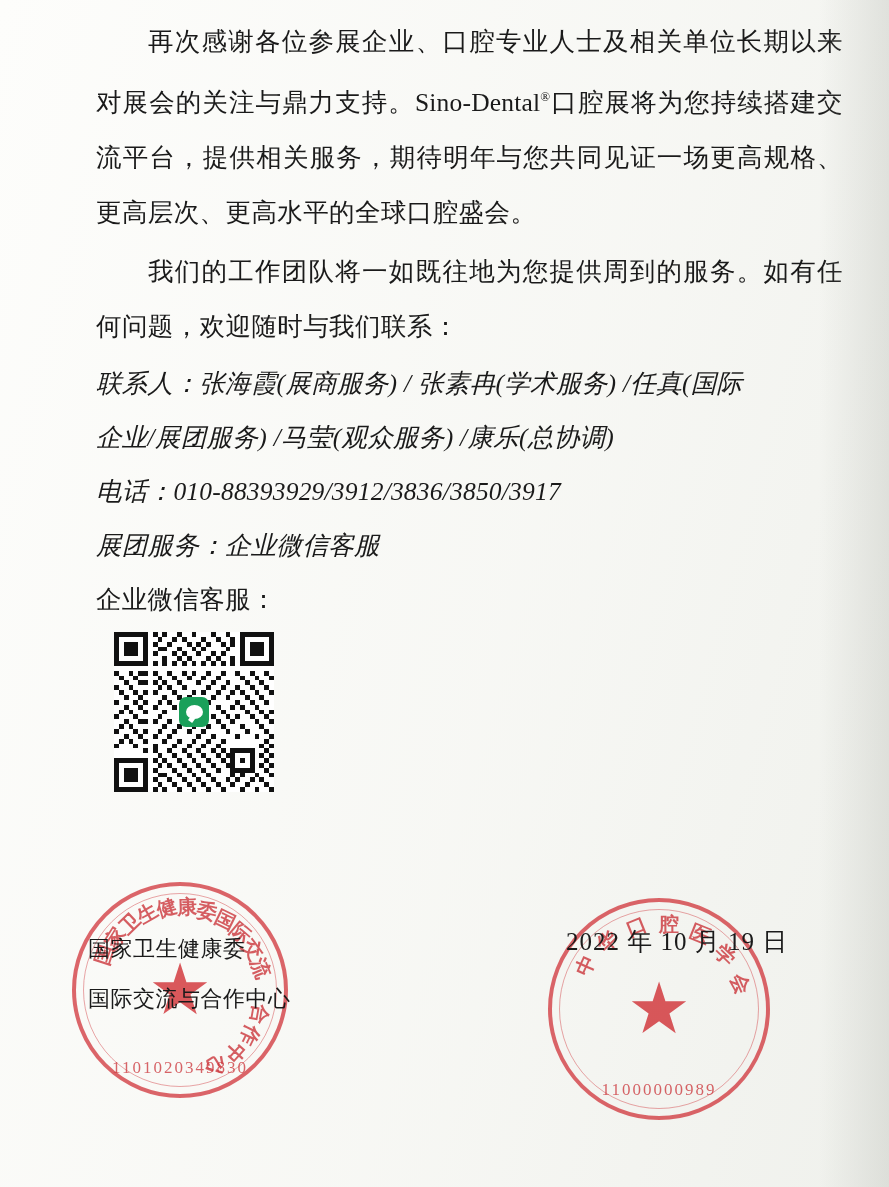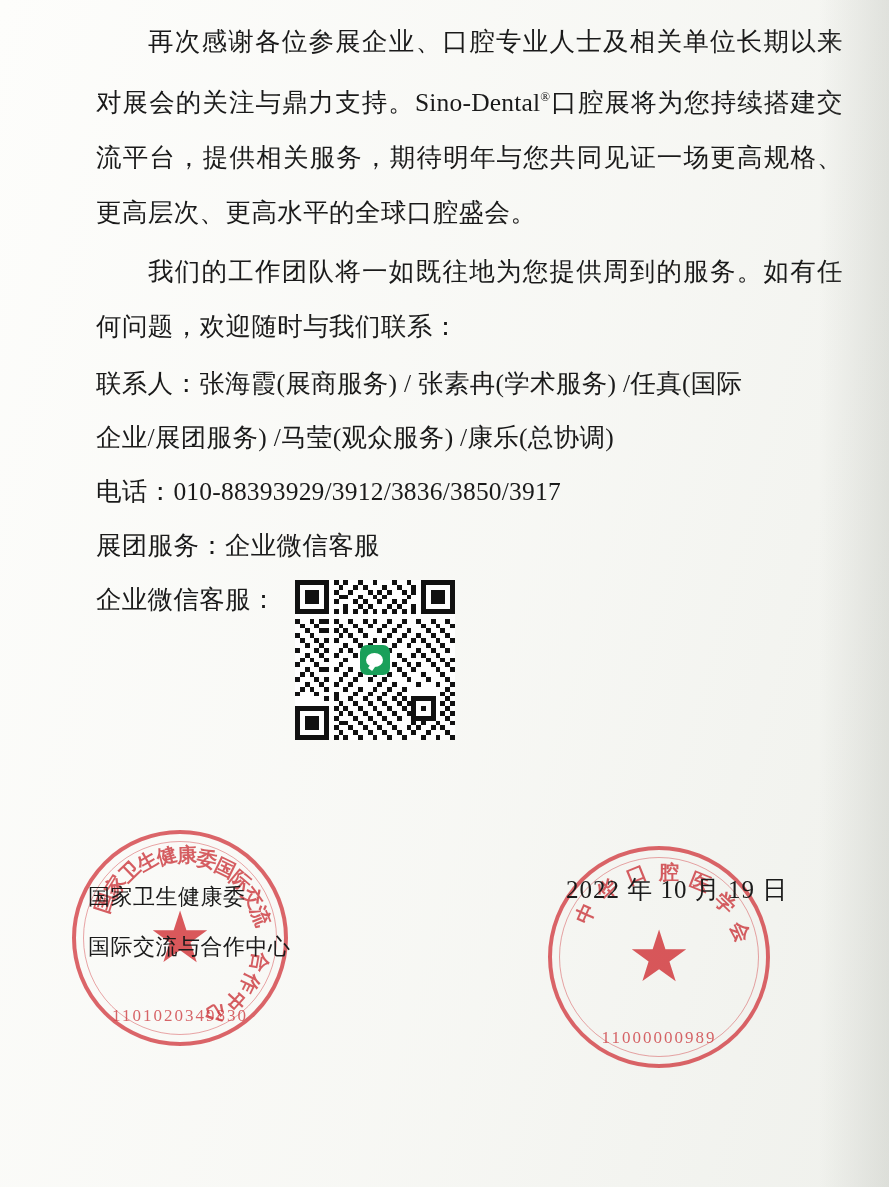--- a/index.html
+++ b/index.html
@@ -48,29 +48,31 @@
   }
   sup.reg {
     font-size: 13px;
     vertical-align: super;
   }
   .contact-block p {
     margin: 0 0 2px 0;
     font-size: 25.5px;
     line-height: 52px;
     letter-spacing: 0.3px;
+    font-style: italic;
   }
   .label-gap {
     letter-spacing: 2px;
   }
   
   .qr-row {
     display: flex;
     align-items: flex-start;
     margin-top: 2px;
+    flex-direction: column;
   }
   .qr-label {
     font-size: 25.5px;
     line-height: 52px;
     letter-spacing: 0.3px;
     white-space: nowrap;
   }
   .qr-wrap {
     margin-left: 18px;
     margin-top: 6px;

